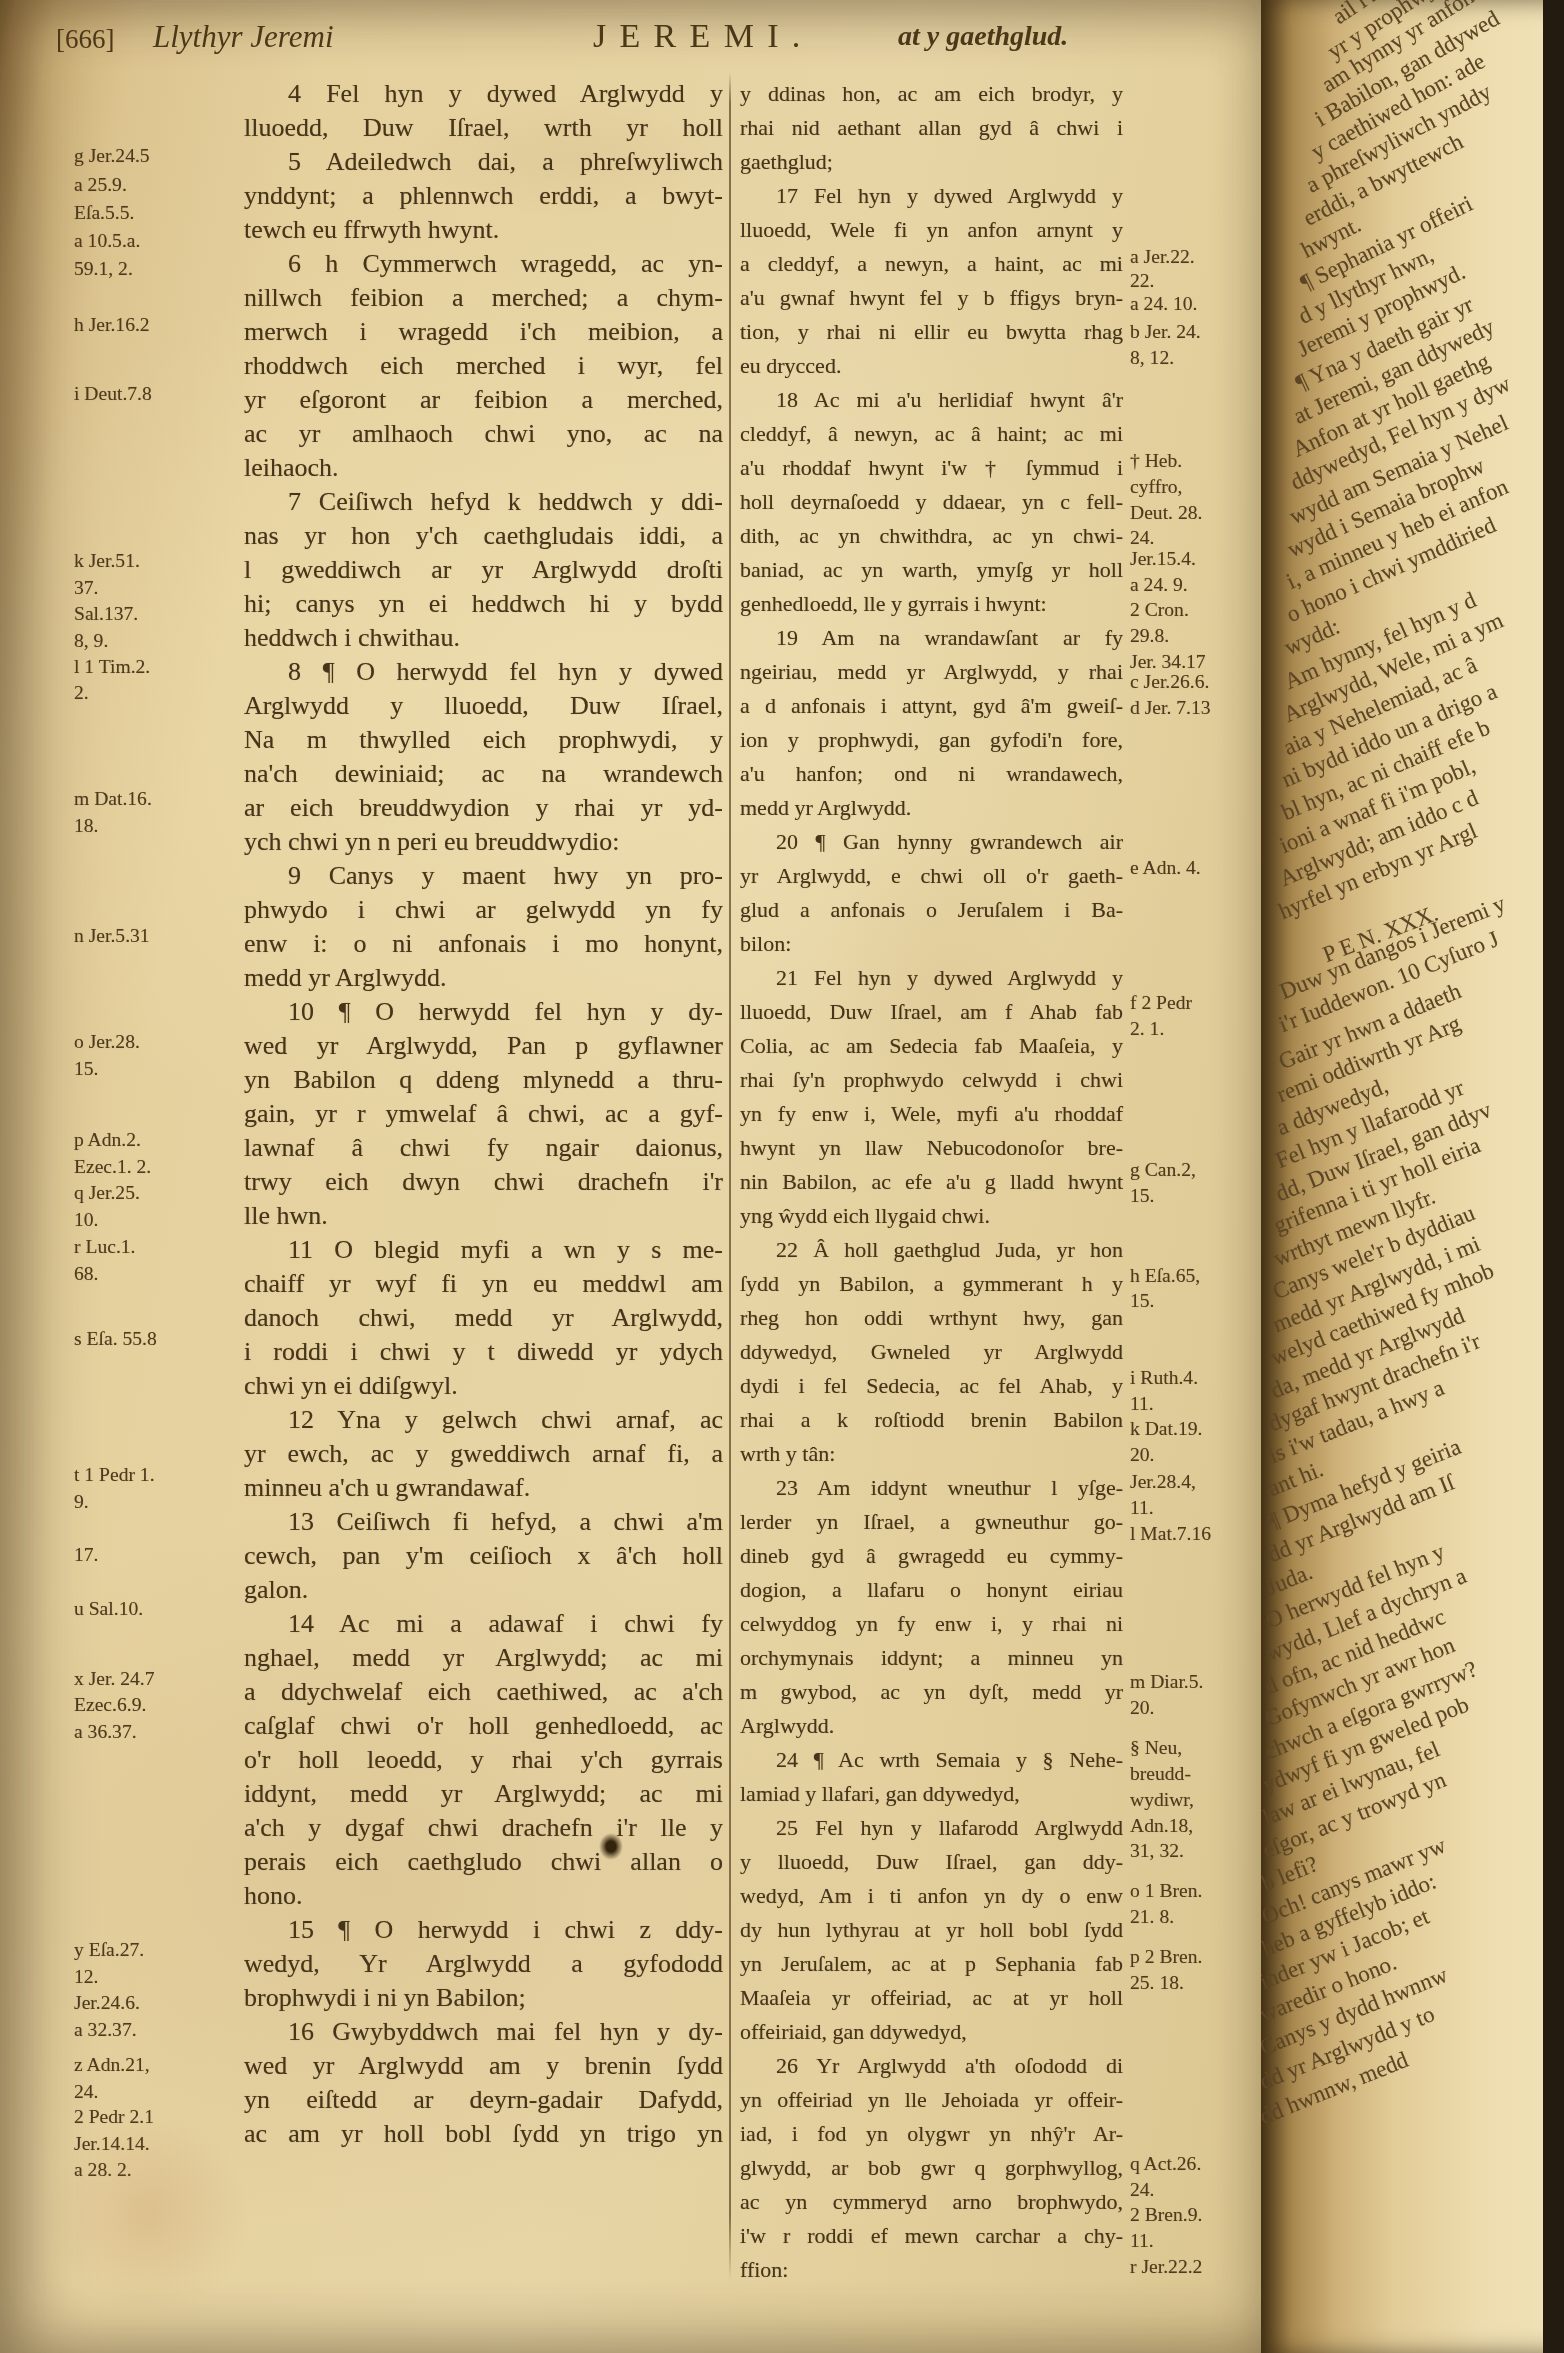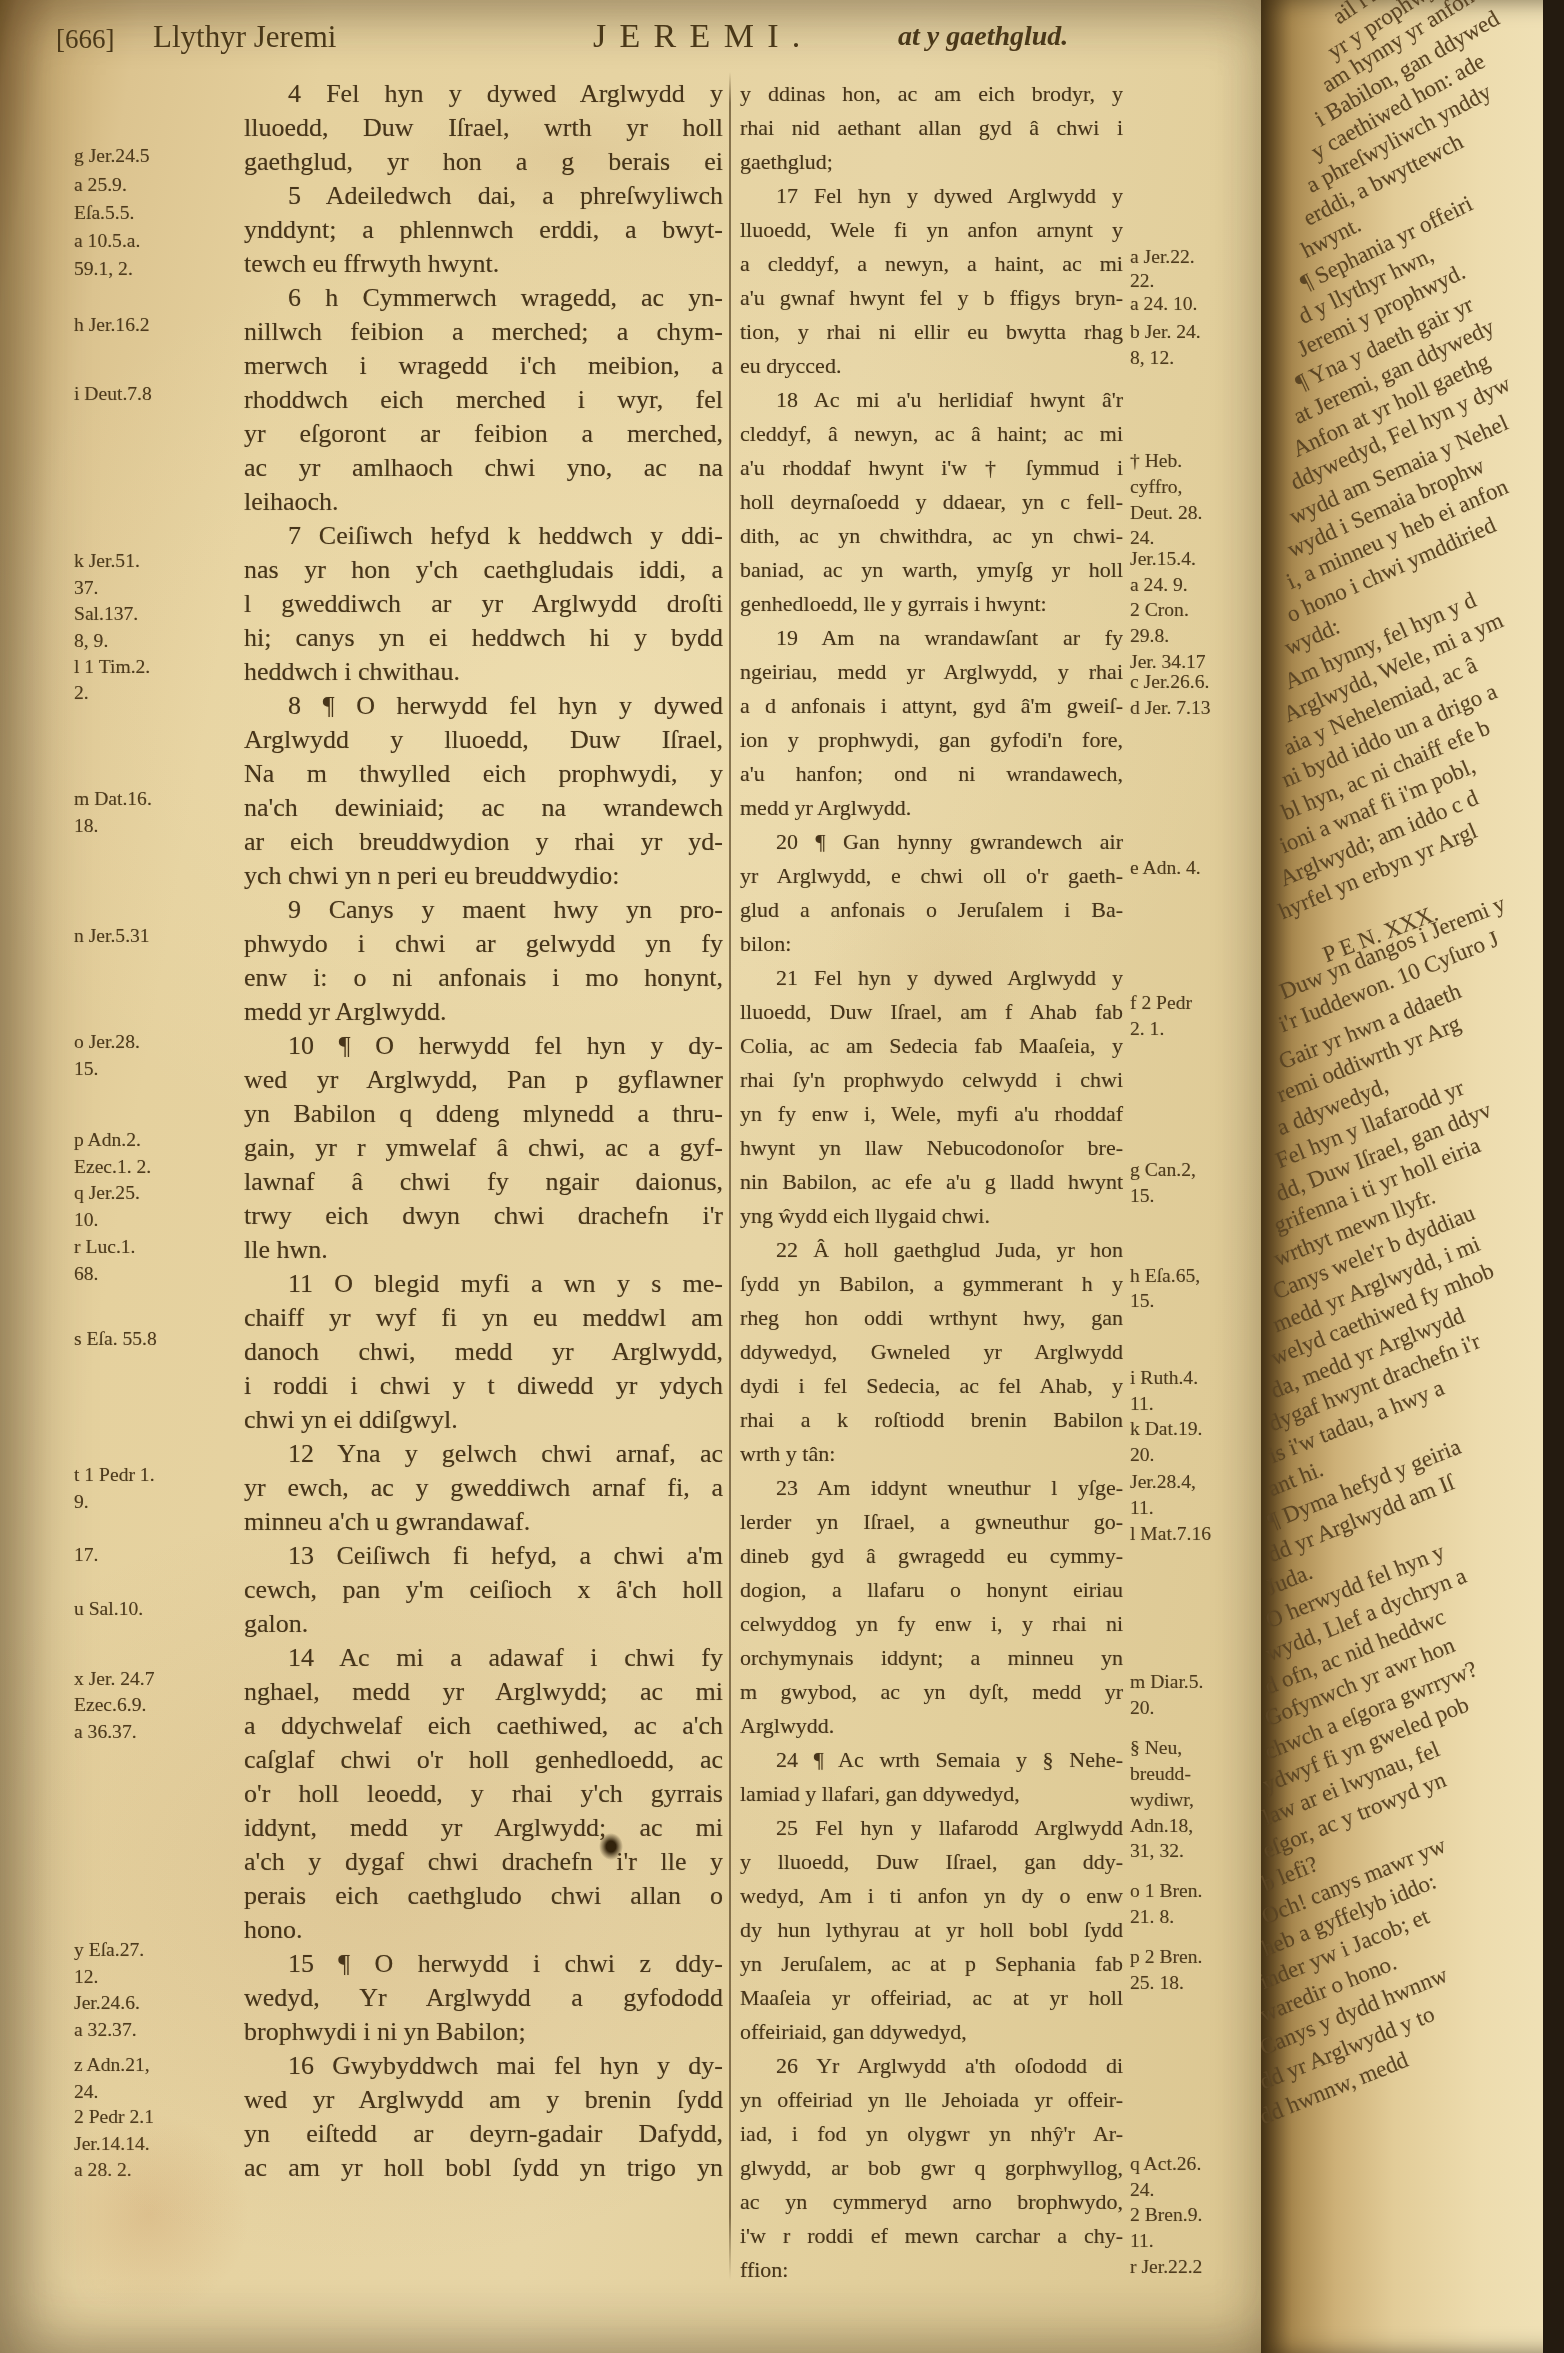--- a/index.html
+++ b/index.html
@@ -17,21 +17,21 @@
         background:radial-gradient(closest-side,#32230c 0 40%,rgba(50,35,12,.55) 65%,rgba(50,35,12,0));}
   #smudge1{left:47px;top:2113px;width:203px;height:203px;border-radius:50%;
         background:radial-gradient(closest-side,rgba(170,95,40,.16),rgba(170,95,40,0));}
   #smudge2{left:407px;top:94px;width:329px;height:125px;border-radius:50%;
         background:radial-gradient(closest-side,rgba(150,100,50,.08),rgba(150,100,50,0));}
   #smudge3{left:822px;top:822px;width:235px;height:329px;border-radius:50%;
         background:radial-gradient(closest-side,rgba(160,110,55,.07),rgba(160,110,55,0));}
   
   .hdr{position:absolute;color:#4a3819;white-space:nowrap;}
   #pgnum{left:56px;top:23.5px;font-size:27px;}
-  #runleft{left:153px;top:19px;font-size:31px;}
+  #runleft{left:153px;top:19px;font-size:31px;font-style:italic;}
   #runcenter{left:593px;top:17px;font-size:34px;letter-spacing:13.3px;}
   #runright{left:898px;top:20.3px;font-size:28px;font-style:italic;font-weight:bold;}
   
   .col{position:absolute;top:77px;color:#47351a;}
   #lcol{left:244px;width:479px;font-size:26px;}
   #rcol{left:740px;width:383px;font-size:22px;}
   .bl{height:34px;line-height:34px;text-align:justify;text-align-last:justify;
       text-shadow:0 0 0.8px rgba(71,53,26,.45);white-space:normal;}
   .bl.ind{padding-left:44px;}
   #rcol .bl.ind{padding-left:36px;}
@@ -104,21 +104,20 @@
         <div class="note" style="top: 2054px;">z Adn.21,</div>
         <div class="note" style="top: 2081px;">24.</div>
         <div class="note" style="top: 2106px;">2 Pedr 2.1</div>
         <div class="note" style="top: 2133px;">Jer.14.14.</div>
         <div class="note" style="top: 2159px;">a 28. 2.</div>
       </div>
 
     <div class="col" id="lcol">
         <div class="bl ind">4 Fel hyn y dywed Arglwydd y</div>
         <div class="bl">lluoedd, Duw Iſrael, wrth yr holl</div>
-        <div class="bl">gaethglud, yr hon a g berais ei</div>
         <div class="bl ind">5 Adeiledwch dai, a phreſwyliwch</div>
         <div class="bl">ynddynt; a phlennwch erddi, a bwyt-</div>
         <div class="bl end">tewch eu ffrwyth hwynt.</div>
         <div class="bl ind">6 h Cymmerwch wragedd, ac yn-</div>
         <div class="bl">nillwch feibion a merched; a chym-</div>
         <div class="bl">merwch i wragedd i'ch meibion, a</div>
         <div class="bl">rhoddwch eich merched i wyr, fel</div>
         <div class="bl">yr eſgoront ar feibion a merched,</div>
         <div class="bl">ac yr amlhaoch chwi yno, ac na</div>
         <div class="bl end">leihaoch.</div>

